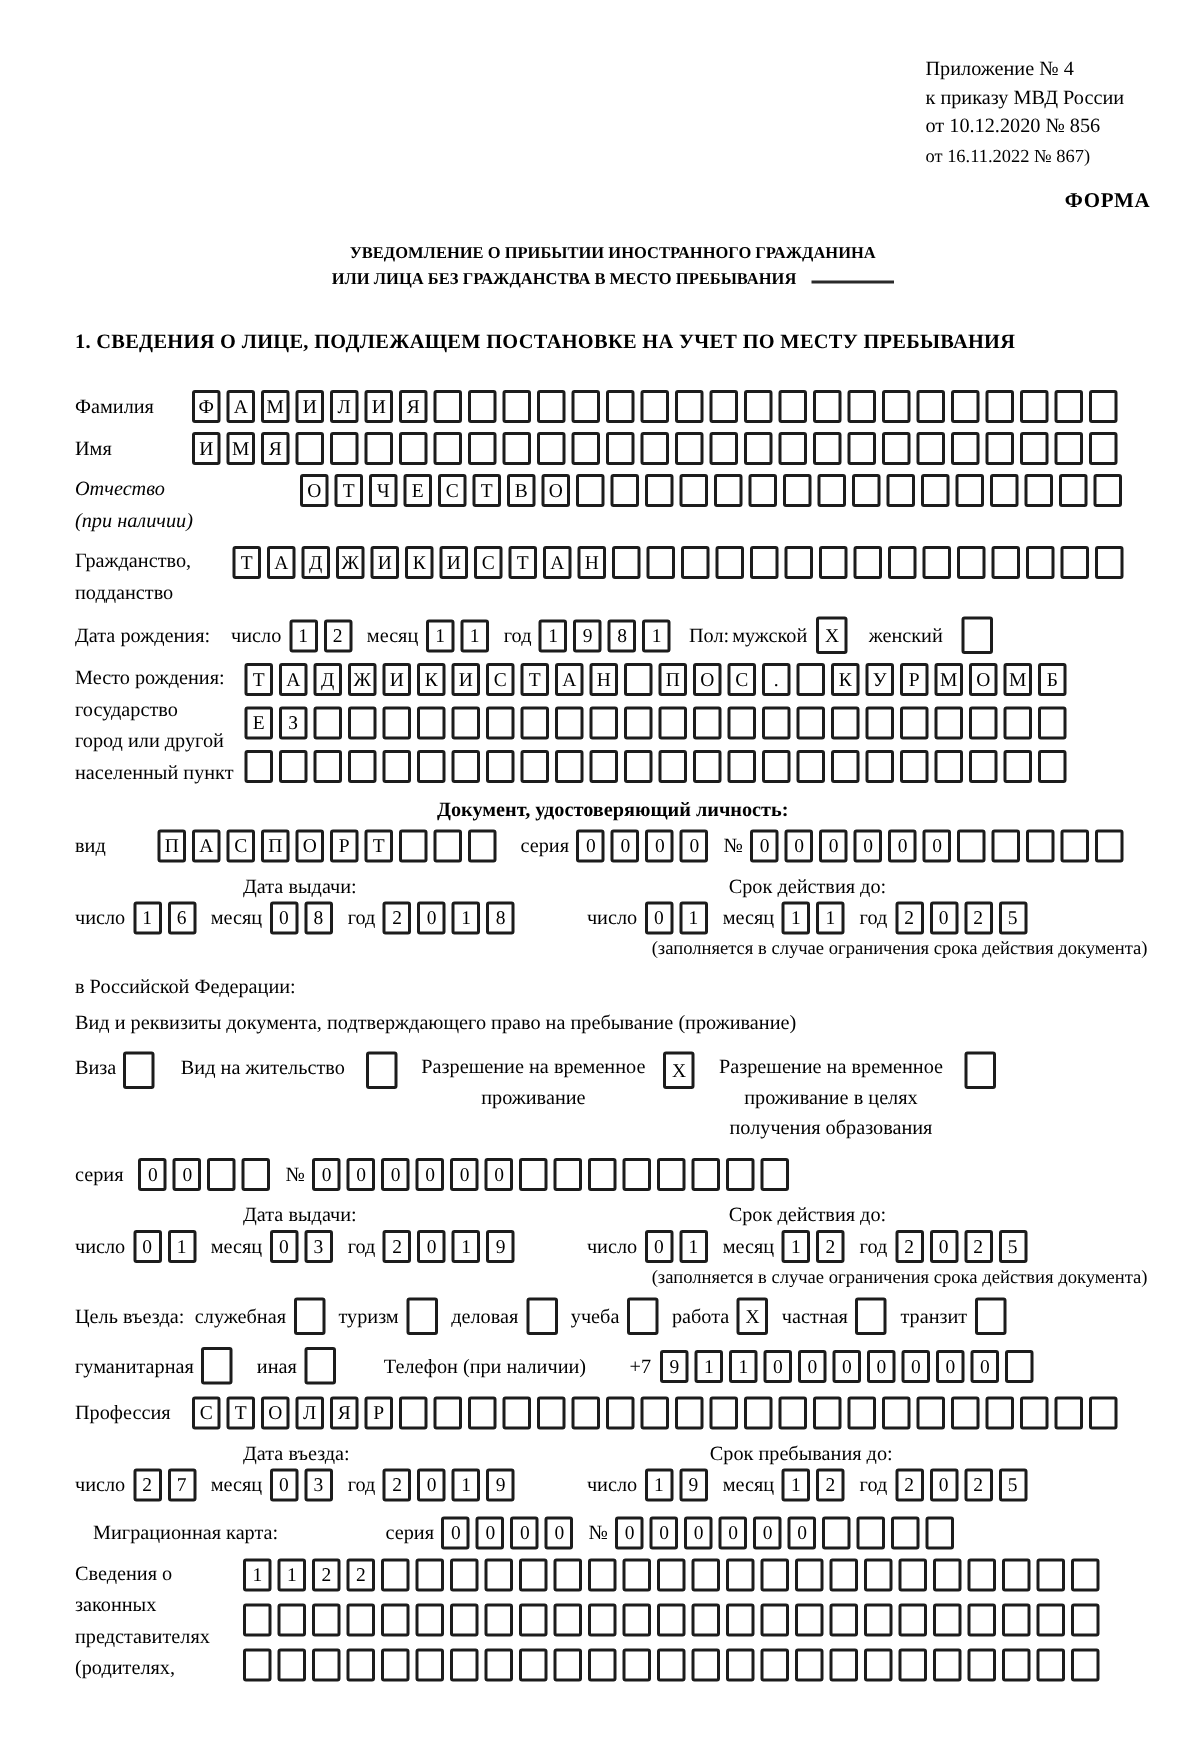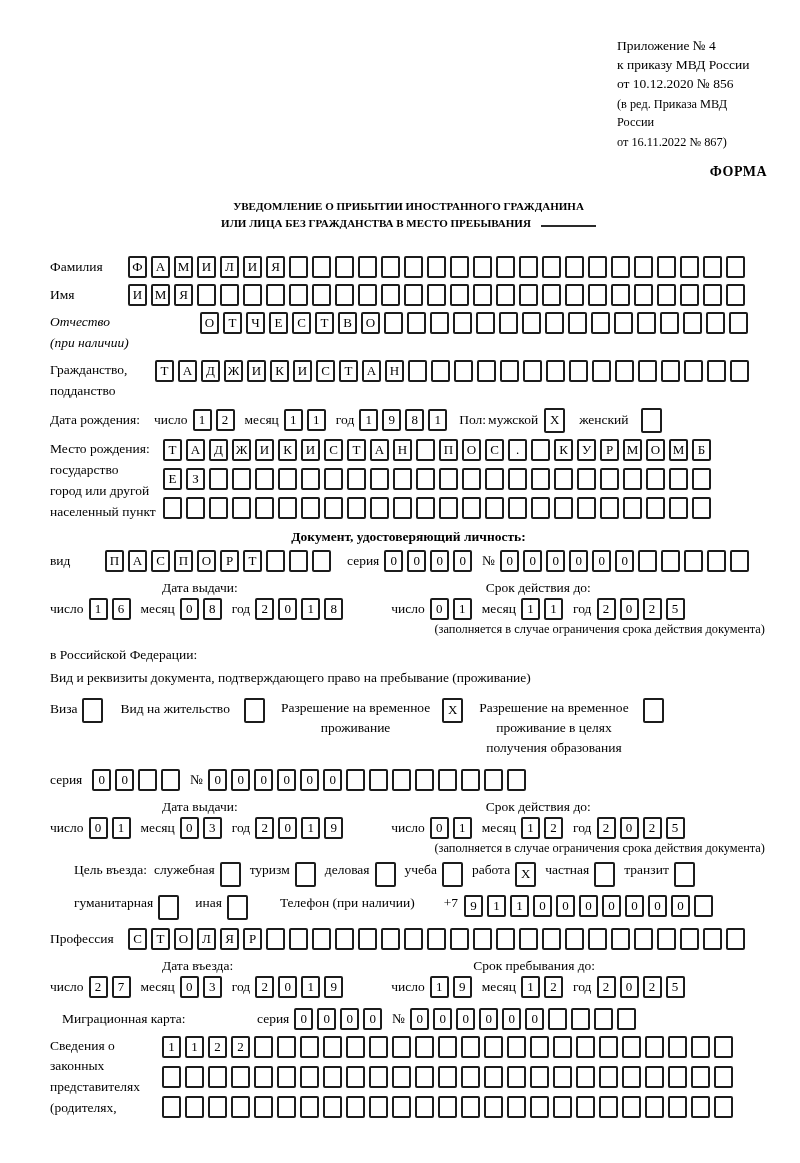--- a/index.html
+++ b/index.html
@@ -54,48 +54,48 @@
 
   .note { text-align:right; font-size:12.4px; margin:2px 2px 6px 0; }
 
   .plain { line-height:1.75; }
 
   .optrow { display:flex; align-items:flex-start; margin-top:6px; margin-bottom:8px; }
   .optrow .t { margin-top:5px; }
   .optml { text-align:center; line-height:1.5; margin-top:2px; }
   .optrow .cells { margin-top:2px; }
 
-  .prow { display:flex; margin-bottom:8px;margin-left:24px; }
+  .prow { display:flex; align-items:center; margin-bottom:8px; }
   .prow .t { margin-left:9px; margin-right:5px; }
   .prow .t.first { margin-left:0; }
   .indent { margin-left:60px; }
 
   .reps { display:flex; align-items:flex-start; margin-top:4px; }
   .reps .cellcol > .cells { margin-bottom:8px; }
 </style>
 </head>
 <body>
 
 <div class="page">
 
   <div class="refblock">
     <div>Приложение № 4</div>
     <div>к приказу МВД России</div>
     <div>от 10.12.2020 № 856</div>
-    <div class="small">(в ред. Приказа МВД России</div>
     <div class="small">от 16.11.2022 № 867)</div>
   </div>
 
   <div class="forma">ФОРМА</div>
 
   <div class="title">
     <div>УВЕДОМЛЕНИЕ О ПРИБЫТИИ ИНОСТРАННОГО ГРАЖДАНИНА</div>
     <div><span>ИЛИ ЛИЦА БЕЗ ГРАЖДАНСТВА В МЕСТО ПРЕБЫВАНИЯ</span><span class="uline"></span></div>
   </div>
 
+  <div class="sect">1. СВЕДЕНИЯ О ЛИЦЕ, ПОДЛЕЖАЩЕМ ПОСТАНОВКЕ НА УЧЕТ ПО МЕСТУ ПРЕБЫВАНИЯ</div>
 
   <div class="rows">
 
     <div class="frow">
       <span class="lbl w78">Фамилия</span>
       <span class="cells">
           <span class="cell">Ф</span>
           <span class="cell">А</span>
           <span class="cell">М</span>
           <span class="cell">И</span>

